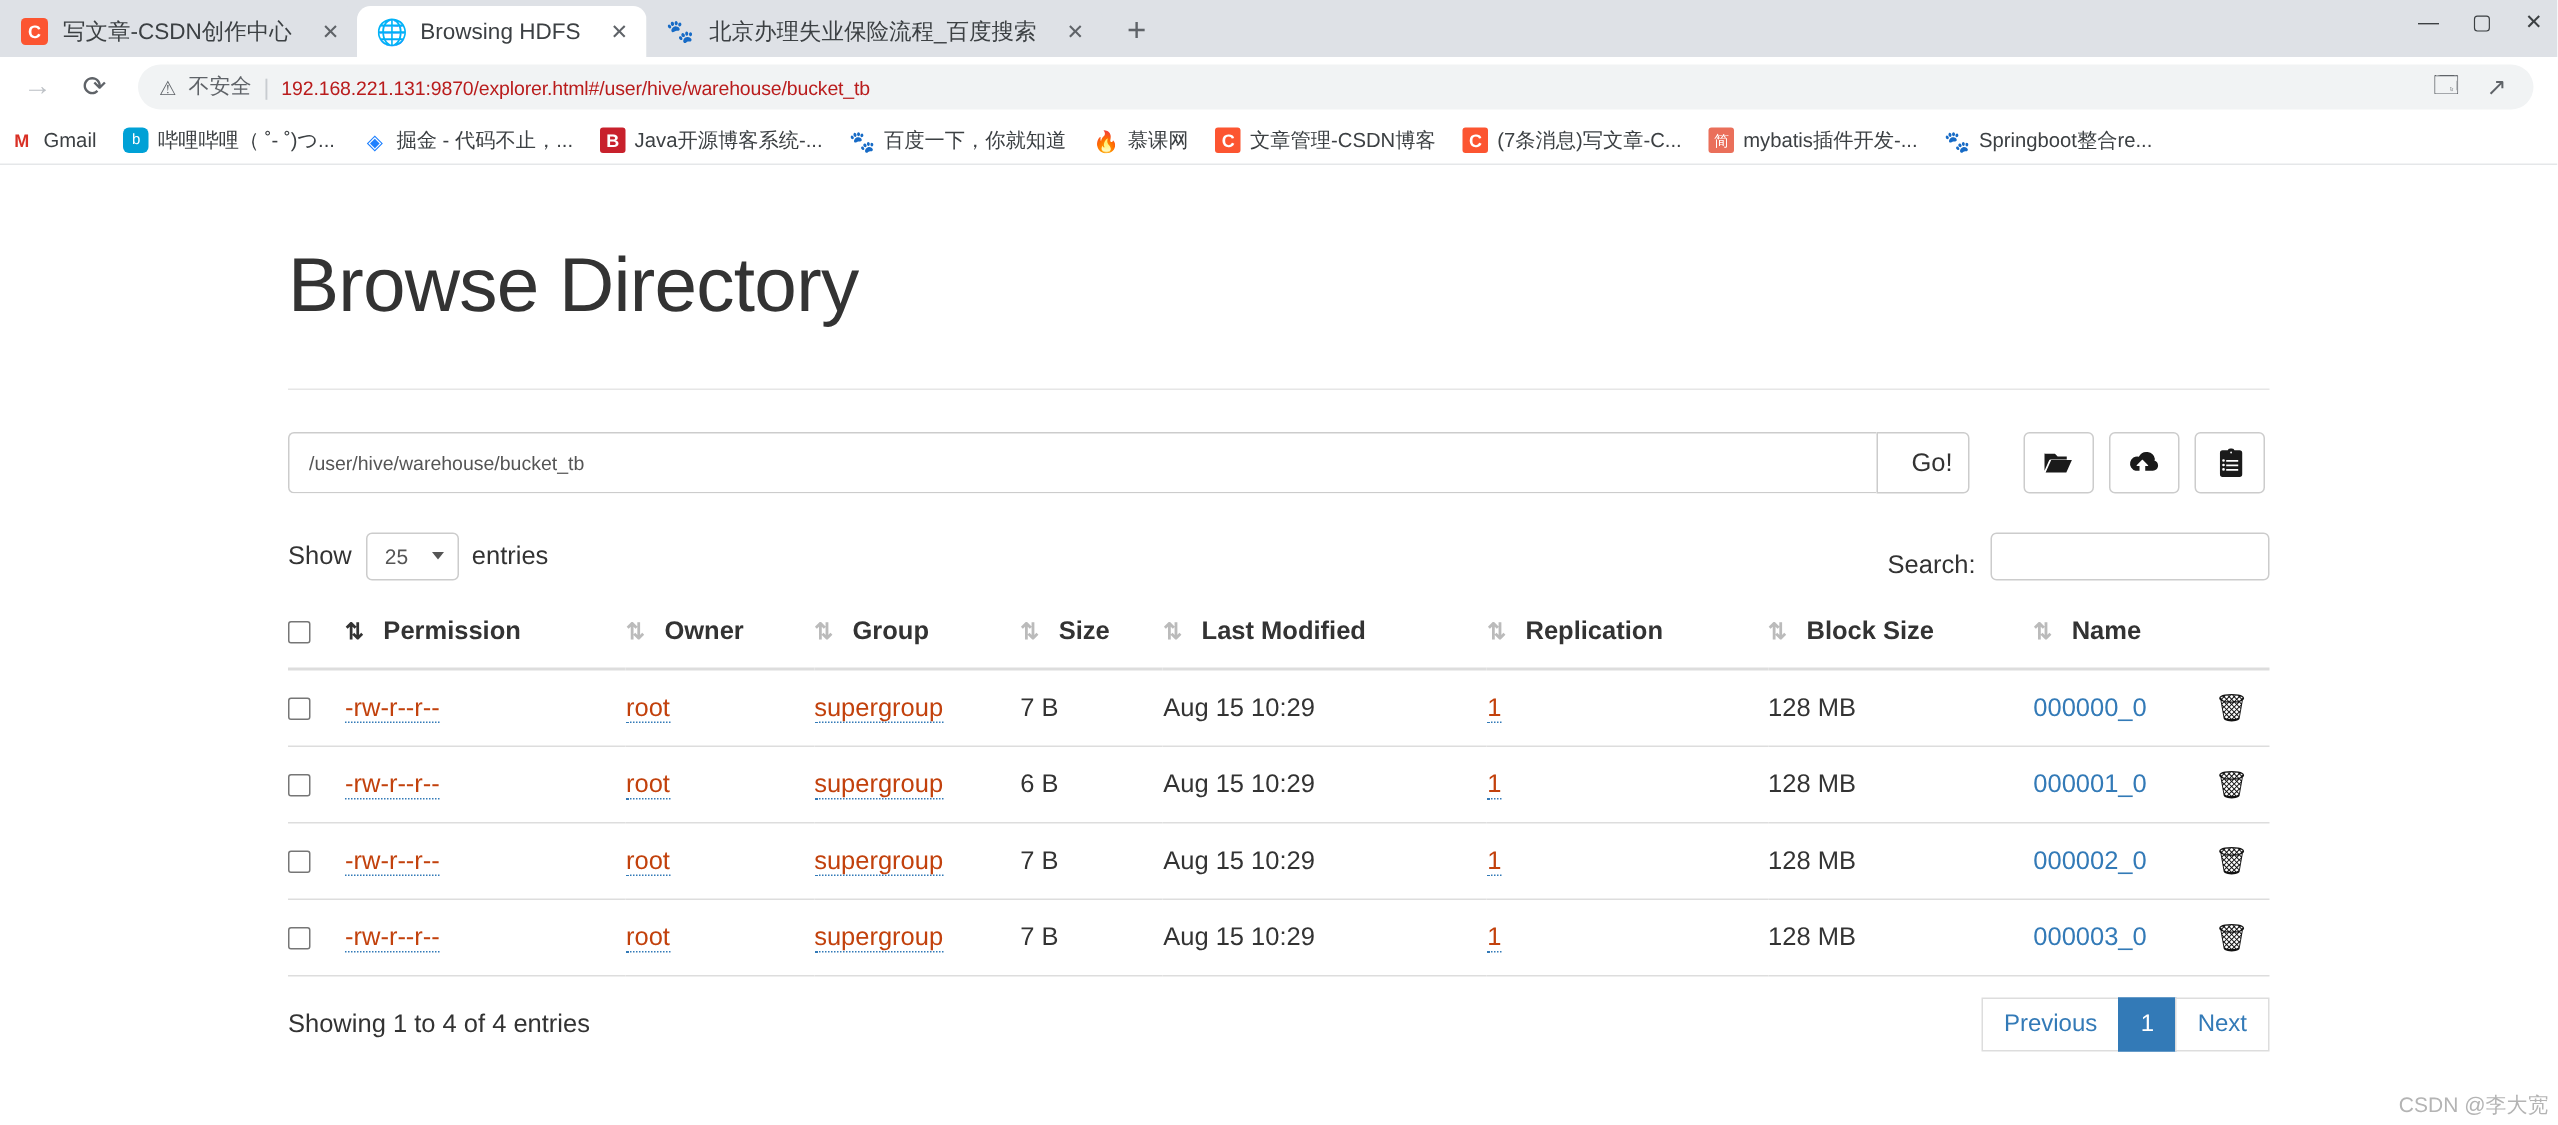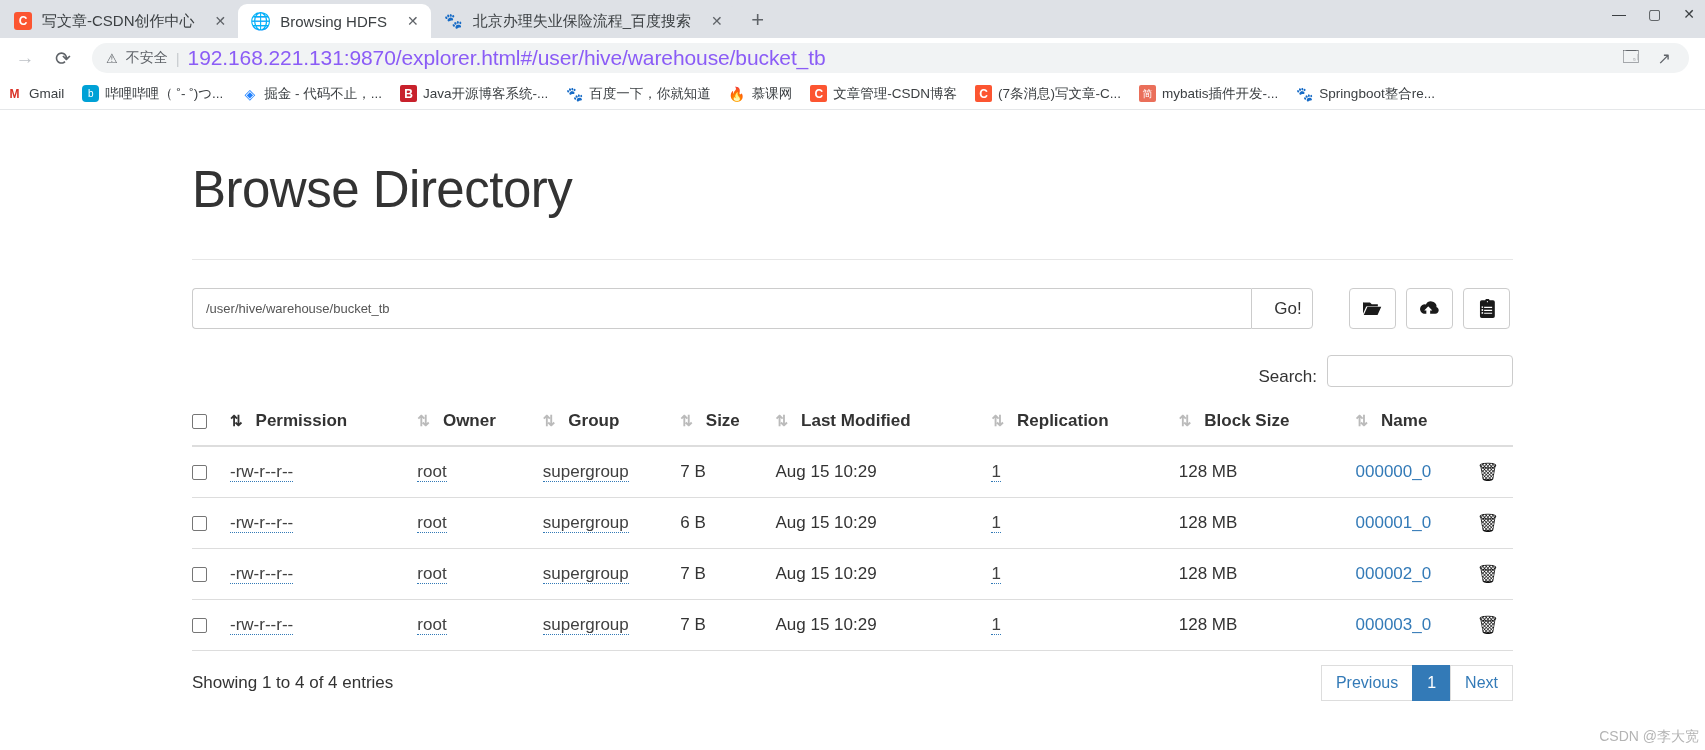--- a/index.html
+++ b/index.html
@@ -57,21 +57,21 @@
   }
   .nav-btn.disabled { color: #bdc1c6; }
   .omnibox {
     flex: 1; height: 30px; background: #f1f3f4; border-radius: 16px;
     display: flex; align-items: center; padding: 0 14px; gap: 8px;
     margin: 0 8px; font-size: 15px; color: #202124;
   }
   .warn-ico { font-size: 13px; color: #5f6368; }
   .not-secure { color: #5f6368; font-size: 14px; }
   .omni-sep { color: #c8ccd0; }
-  .url-text { color: #8b5cf6; font-size: 21px; letter-spacing: -0.1px; }
+  .url-text { color: #b91c1c; font-size: 13px; letter-spacing: -0.1px; }
   .omni-right { display:flex; align-items:center; gap:18px; margin-left:auto; padding-right:4px;}
   .tool-icon { color:#5f6368; font-size:16px; cursor:pointer; }
 
   .bookmarks {
     height: 32px; background: #fff; display: flex; align-items: center;
     gap: 18px; padding: 0 6px; border-bottom: 1px solid #e5e7e9;
     overflow: hidden; white-space: nowrap;
   }
   .bm { display: flex; align-items: center; gap: 6px; font-size: 13.5px; color: #3c4043; cursor: pointer; }
   .bm-ico { width: 17px; height: 17px; display:flex; align-items:center; justify-content:center;
@@ -160,21 +160,21 @@
     padding: 10px 0 14px 0; border-bottom: 2px solid #ddd; white-space: nowrap;
   }
   .th-inner { display: flex; align-items: center; gap: 0; }
   .sort-ico { color: #bbb; font-size: 15px; margin-right: 15px; letter-spacing: -2px; }
   .sort-ico.active { color: #333; }
   table.files tbody td {
     font-size: 17px; color: #333; padding: 14px 0; border-bottom: 1px solid #ddd;
     white-space: nowrap;
   }
   .lnk { color: #337ab7; cursor: pointer; }
-  .dotted { color: #404040; border-bottom: 1px dotted #337ab7; cursor: pointer; }
+  .dotted { color: #c2410c; border-bottom: 1px dotted #337ab7; cursor: pointer; }
   .trash { color: #111; font-size: 18px; cursor: pointer; }
   .cb {
     width: 15px; height: 15px; border: 1px solid #767676; border-radius: 2px;
     display: inline-block; background: #fff; cursor: pointer; vertical-align: middle;
   }
   .col-chk { width: 38px; }
 
   .footer-row {
     display: flex; align-items: center; margin-top: 14px; font-size: 17px; color: #333;
   }
@@ -302,20 +302,31 @@
           </div>
           <div class="icon-btn">
             <svg viewBox="0 0 448 512">
                 <path d="M400 32h-92a64 64 0 0 0-120 0H96a48 48 0 0 0-48 48v384a48 48 0 0 0 48 48h304a48 48 0 0 0 48-48V80a48 48 0 0 0-48-48zM112 400a24 24 0 1 1 0-48 24 24 0 0 1 0 48zm0-80a24 24 0 1 1 0-48 24 24 0 0 1 0 48zm0-80a24 24 0 1 1 0-48 24 24 0 0 1 0 48zM248 56a16 16 0 1 1 0 32 16 16 0 0 1 0-32zm128 344H160v-32h216zm0-80H160v-32h216zm0-80H160v-32h216z"></path>
               </svg>
           </div>
         </div>
       </div>
 
       <div class="table-ctl">
+        <div class="show-entries">
+          <span>Show</span>
+          <span class="sel-wrap">
+            <select class="sel">
+              <option selected="">25</option>
+              <option>50</option>
+              <option>100</option>
+            </select>
+          </span>
+          <span>entries</span>
+        </div>
         <div class="search-box">
           <span>Search:</span>
           <input class="search-input" type="text" value="" style="">
         </div>
       </div>
 
       <table class="files">
         <thead>
           <tr>
             <th class="col-chk">

